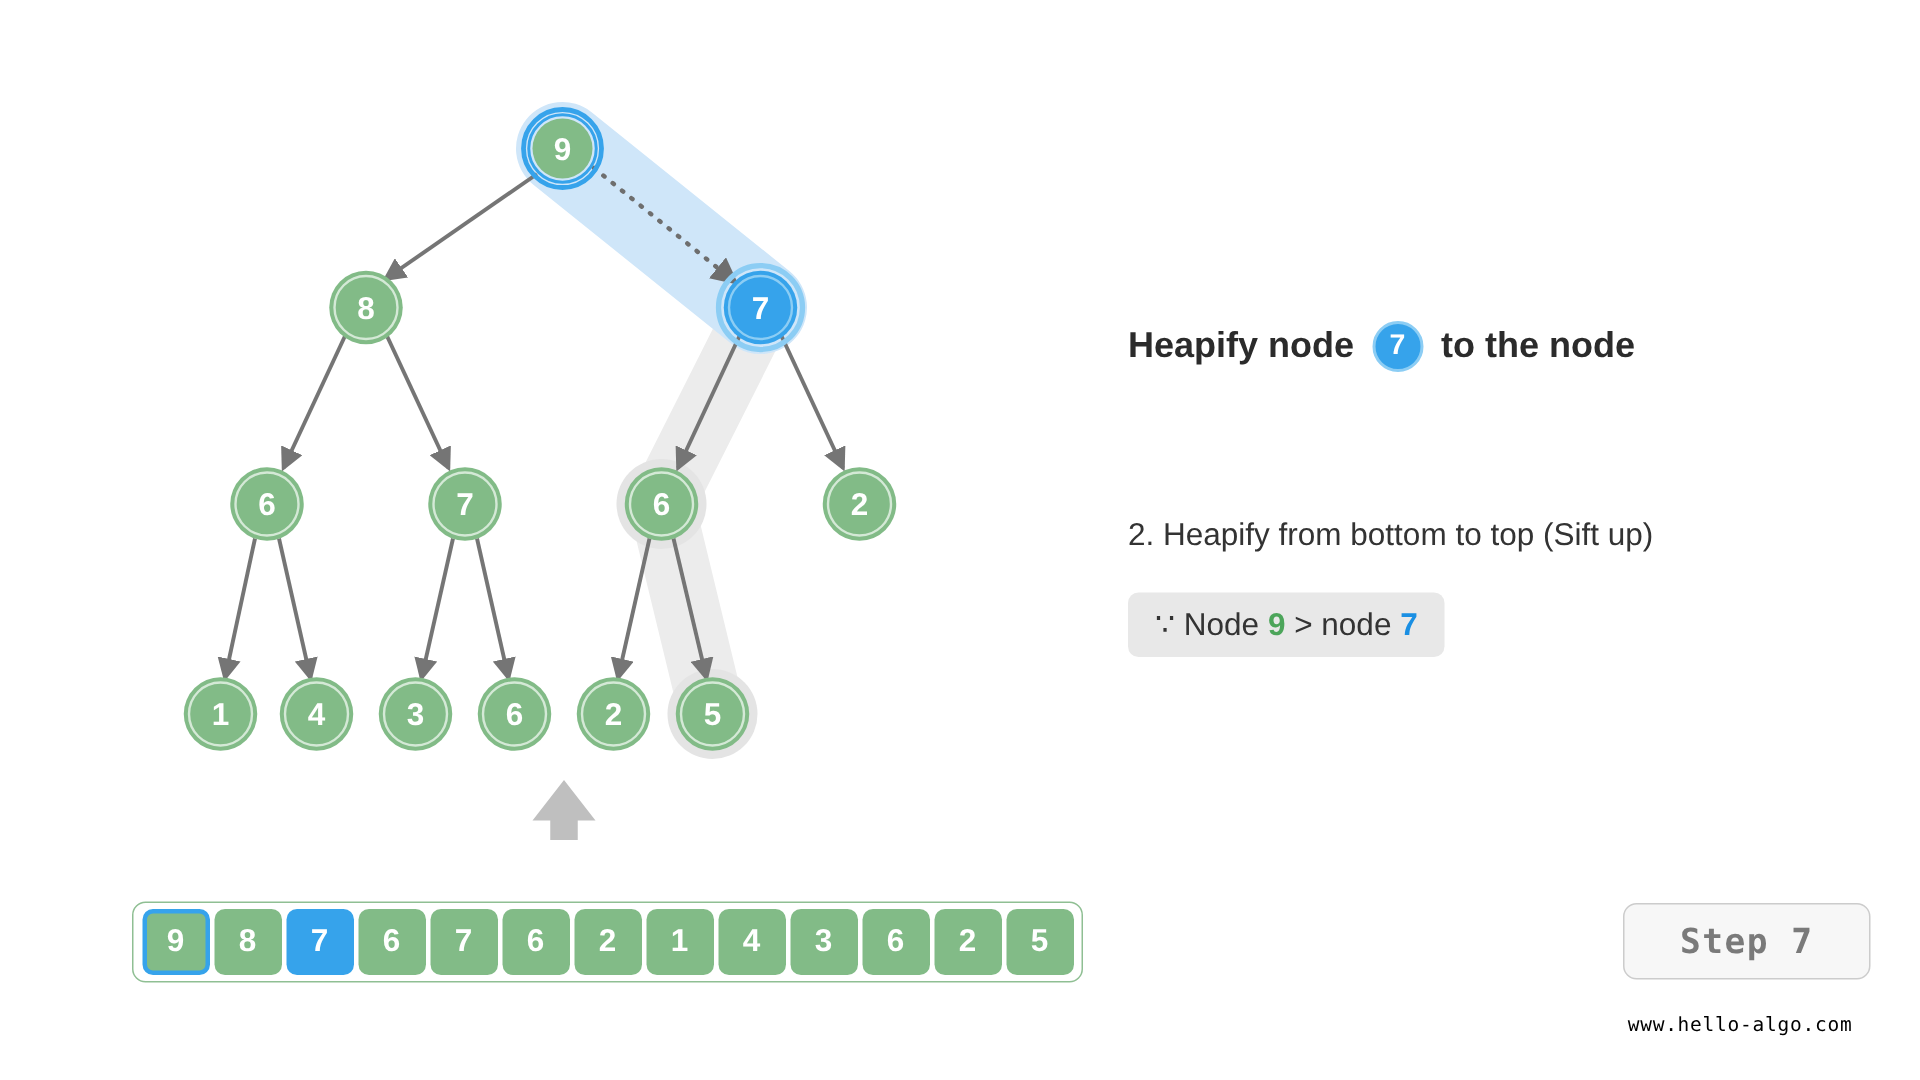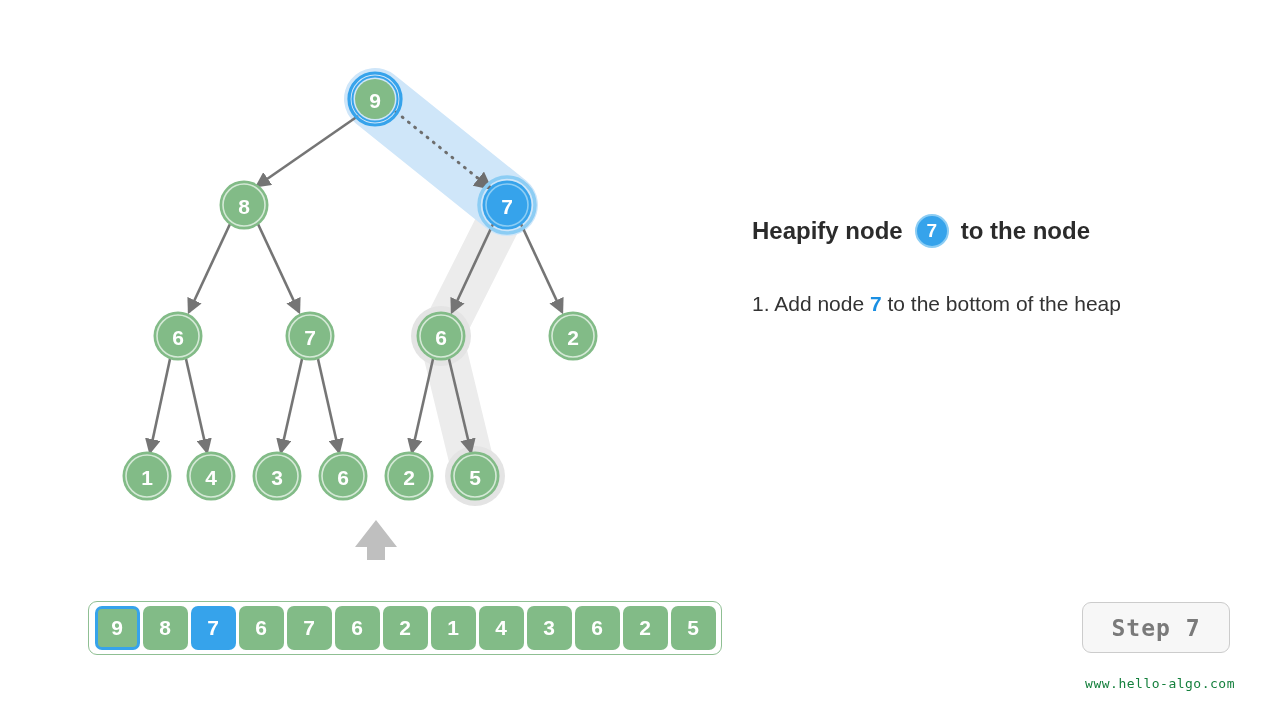--- a/index.html
+++ b/index.html
@@ -56,31 +56,31 @@
   .hl-blue{color:#1a8fe3;font-weight:700;}
   .hl-green{color:#4ca55a;font-weight:700;}
   #reason-box{
     position:absolute;left:0;top:395px;
     background:#e8e8e8;border-radius:7px;
     padding:9px 18px;font-size:21px;color:#333333;white-space:nowrap;
   }
 
   
   #step-badge{
-    position:absolute;left:1082px;top:602px;width:148px;height:51px;
+    position:absolute;left:1082px;top:602px;width:165px;height:51px;
     border:1.4px solid #cccccc;border-radius:9px;background:#f7f7f7;
     display:flex;align-items:center;justify-content:center;
     font-family:"DejaVu Sans Mono", monospace;
     font-size:23px;font-weight:700;color:#7a7a7a;letter-spacing:1px;
     box-sizing:border-box;
   }
   #footer{
     position:absolute;left:1075px;top:676px;width:160px;text-align:right;
     font-family:"DejaVu Sans Mono", monospace;
-    font-size:13px;color:#15803d;letter-spacing:0.5px;
+    font-size:13px;color:#000000;letter-spacing:0.5px;
   }
 </style>
 </head>
 <body>
 
 <div id="stage">
 
   <svg id="tree-svg" viewBox="0 0 760 560">
     <defs>
       <marker id="arrowhead" markerWidth="6" markerHeight="6" refX="5" refY="3" orient="auto" markerUnits="strokeWidth">
@@ -223,23 +223,27 @@
   </div>
 
   <div id="panel">
 
     <div id="panel-title">
       <span>Heapify node</span>
       <span class="inline-badge">7</span>
       <span>to the node</span>
     </div>
 
-    <div class="step-line" id="step-1">
-      <span>1. Add node </span><span class="hl-blue">7</span><span> to the bottom of the heap</span>
+
+    <div class="step-line" id="step-2">
+      <span>2. Heapify from bottom to top (Sift up)</span>
     </div>
 
-
+    <div id="reason-box">
+      <span>∵</span>
+      <span>Node </span><span class="hl-green">9</span><span> &gt; node </span><span class="hl-blue">7</span>
+    </div>
   </div>
 
   <div id="step-badge">Step 7</div>
   <div id="footer">www.hello-algo.com</div>
 
 </div>
 
 </body></html>

